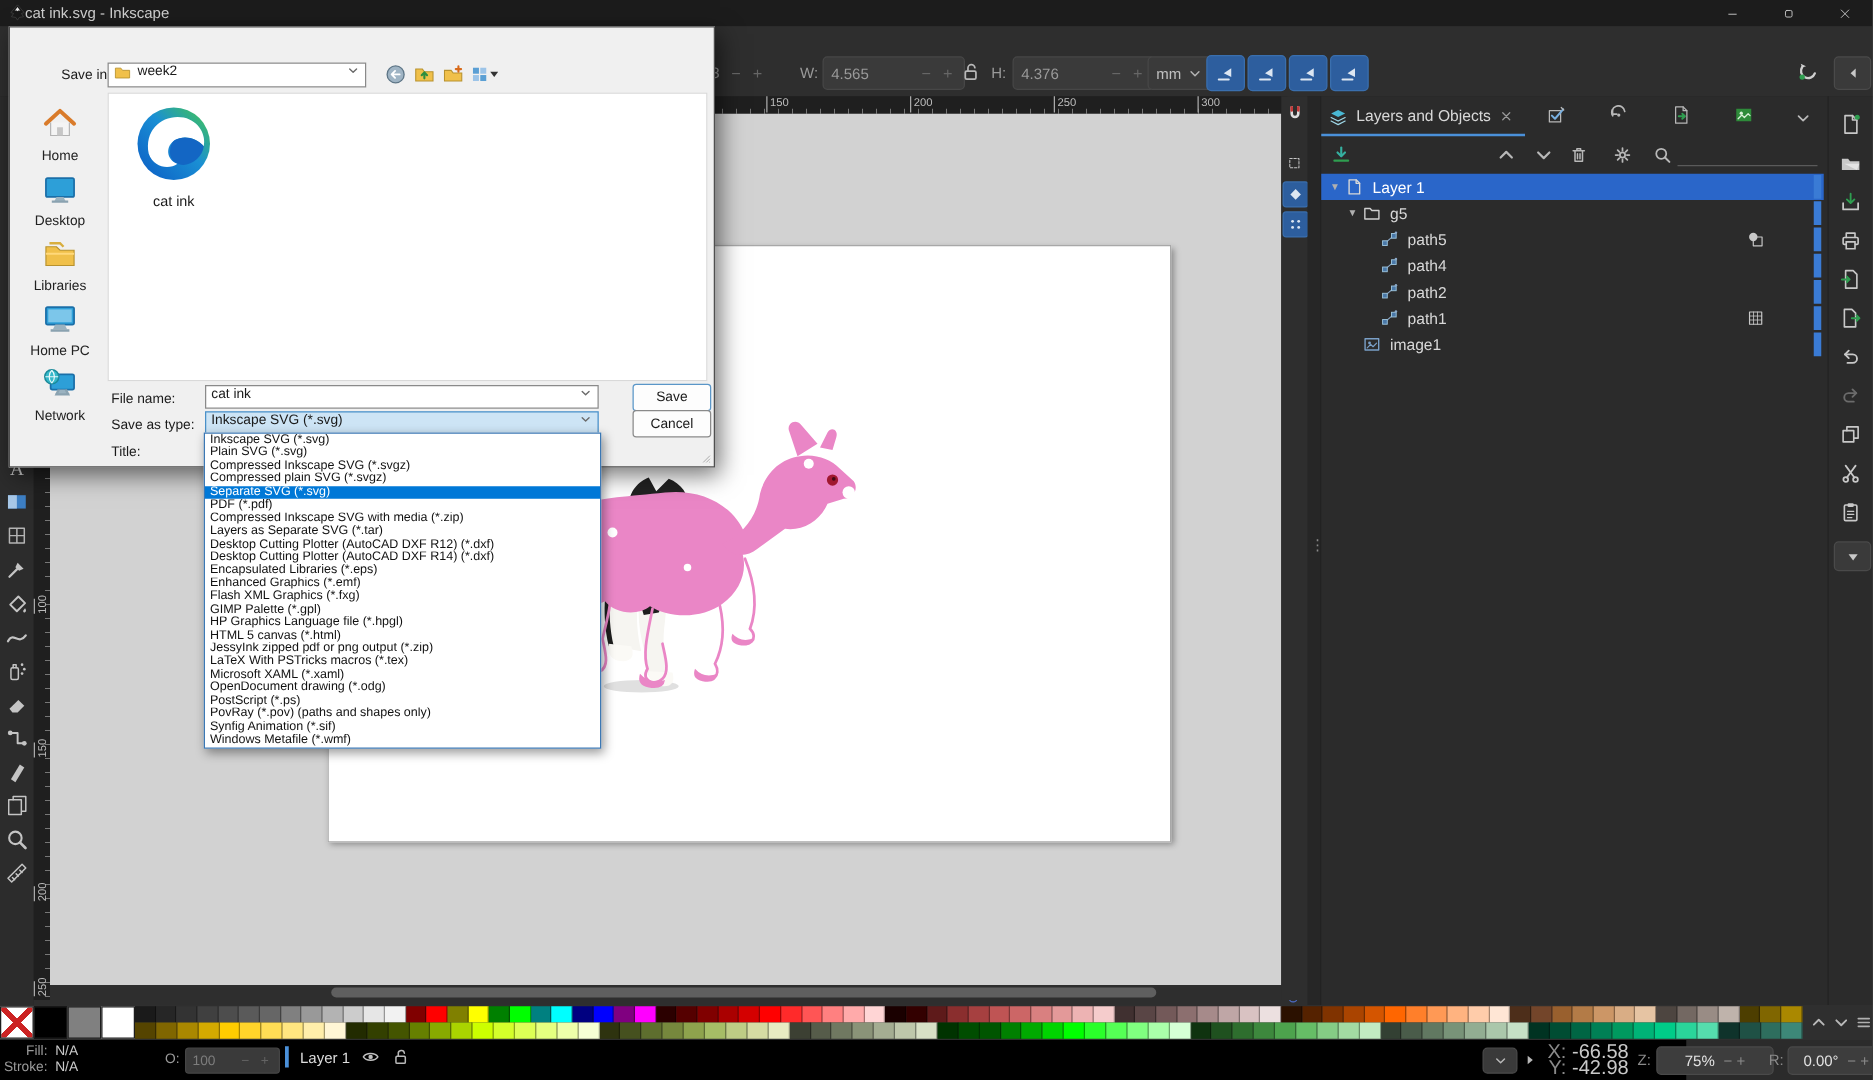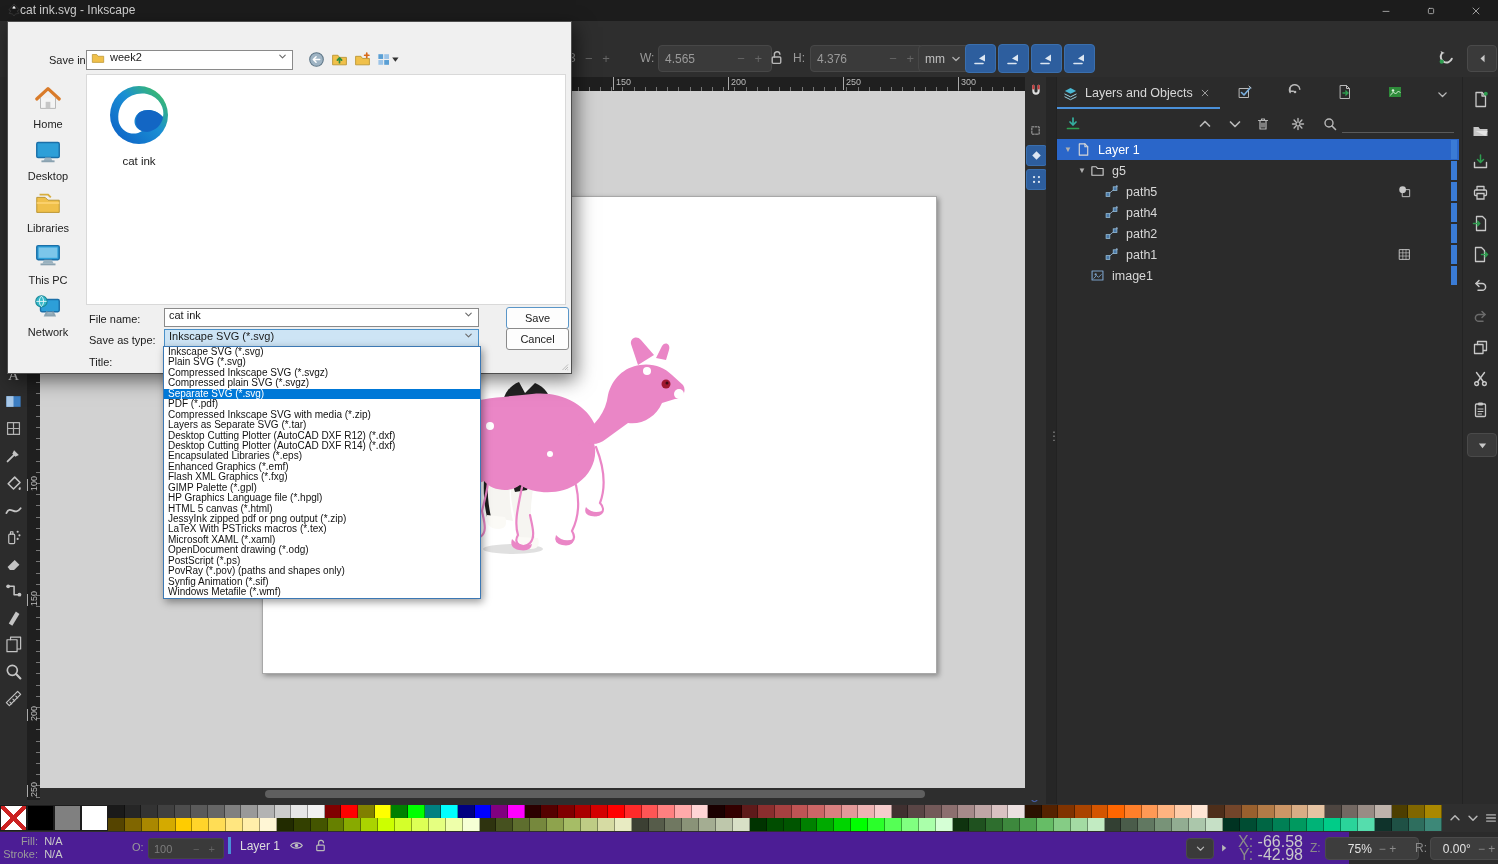--- a/index.html
+++ b/index.html
@@ -84,21 +84,21 @@
   .sw-none{background:
      linear-gradient(45deg,transparent 43%,#c22 43%,#c22 57%,transparent 57%),
      linear-gradient(-45deg,transparent 43%,#c22 43%,#c22 57%,transparent 57%),#fff;}
   #pal-rows{width:1335px;display:flex;flex-direction:column;margin-top:1px;}
   .prow{display:flex;height:13px;}
   .sw{flex:1 0 auto;width:15.7px;border-right:1px solid rgba(0,0,0,.35);box-sizing:border-box;}
   #pal-ctl{display:flex;align-items:center;gap:4px;padding-left:6px;color:#9a9a9a;}
   #pal-ctl .ic{width:14px;height:14px;}
 
   
-  #statusbar{left:0;top:832px;width:1349px;height:32px;background:#4c1d95;color:#c9c9c9;font-size:11px;}
+  #statusbar{left:0;top:832px;width:1349px;height:32px;background:#000000;color:#c9c9c9;font-size:11px;}
   .fs-label{color:#9a9a9a;text-align:right;display:inline-block;width:36px;}
   #opacity-field{position:absolute;left:148px;top:6px;width:64px;height:19px;background:#3a3a3a;border:1px solid #454545;border-radius:3px;
       color:#7d7d7d;font-size:11px;display:flex;align-items:center;padding:0 5px;gap:5px;}
   #layer-indicator{position:absolute;left:228px;top:5px;display:flex;align-items:center;gap:9px;}
   #layer-indicator .bar{width:3px;height:17px;background:#4a90d9;}
   #layer-indicator .ic{width:15px;height:15px;}
   #status-msg{position:absolute;left:336px;top:8px;font-size:12px;color:#c2c2c2;white-space:nowrap;}
   #status-msg b{color:#efefef;}
   .coordlbl{color:#8a8a8a;}
   .stat-field{position:absolute;top:5px;height:21px;background:#3d3d3d;border:1px solid #4a4a4a;border-radius:4px;
@@ -1022,21 +1022,21 @@
       <div class="place" style="top: 166px;"><span class="ic" style="width: 30px; height: 30px;"><svg viewBox="0 0 32 32">
             <path d="M4 10h9l3 3h12v13H4z" fill="#f0c04a" stroke="#b8922e"></path>
             <path d="M7 7h9l3 3" stroke="#d8ae3e" stroke-width="2" fill="none"></path>
             <path d="M4 16h24" stroke="#ffd87a" stroke-width="1.5"></path>
           </svg></span><div class="lbl">Libraries</div></div>
       <div class="place" style="top: 218px;"><span class="ic" style="width: 30px; height: 30px;"><svg viewBox="0 0 32 32">
             <rect x="4" y="6" width="24" height="15" rx="1.5" fill="#2d9fd8" stroke="#1b6fa8" stroke-width="1.5"></rect>
             <rect x="6" y="8" width="20" height="11" fill="#7cc6ea"></rect>
             <path d="M12 21l-2 4h12l-2-4" fill="#9ab2c0"></path>
             <path d="M8 26h16" stroke="#8aa2b0" stroke-width="2"></path>
-          </svg></span><div class="lbl">This PC</div></div>
+          </svg></span><div class="lbl">Home PC</div></div>
       <div class="place" style="top: 270px;"><span class="ic" style="width: 30px; height: 30px;"><svg viewBox="0 0 32 32">
             <rect x="8" y="8" width="20" height="13" rx="1.5" fill="#2d9fd8" stroke="#1b6fa8" stroke-width="1.5"></rect>
             <path d="M15 21l-2 4h10l-2-4M12 25h12" stroke="#8aa2b0" stroke-width="2" fill="#9ab2c0"></path>
             <circle cx="9" cy="10" r="6" fill="#35b8c9" stroke="#1b8a9a" stroke-width="1.3"></circle>
             <path d="M3.5 10h11M9 4.5c-3 3-3 8 0 11M9 4.5c3 3 3 8 0 11" stroke="#e8f8fa" stroke-width="1" fill="none"></path>
           </svg></span><div class="lbl">Network</div></div>
     </div>
 
   <div id="type-list" class="abs">
       <div class="opt">Inkscape SVG (*.svg)</div>

